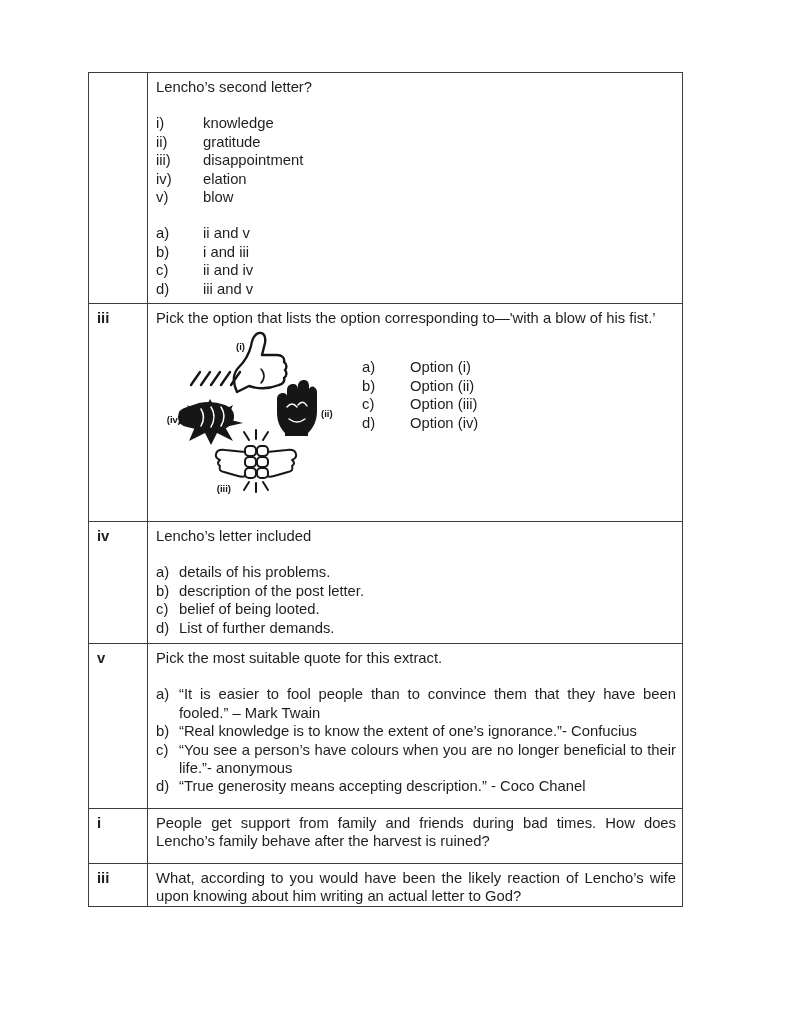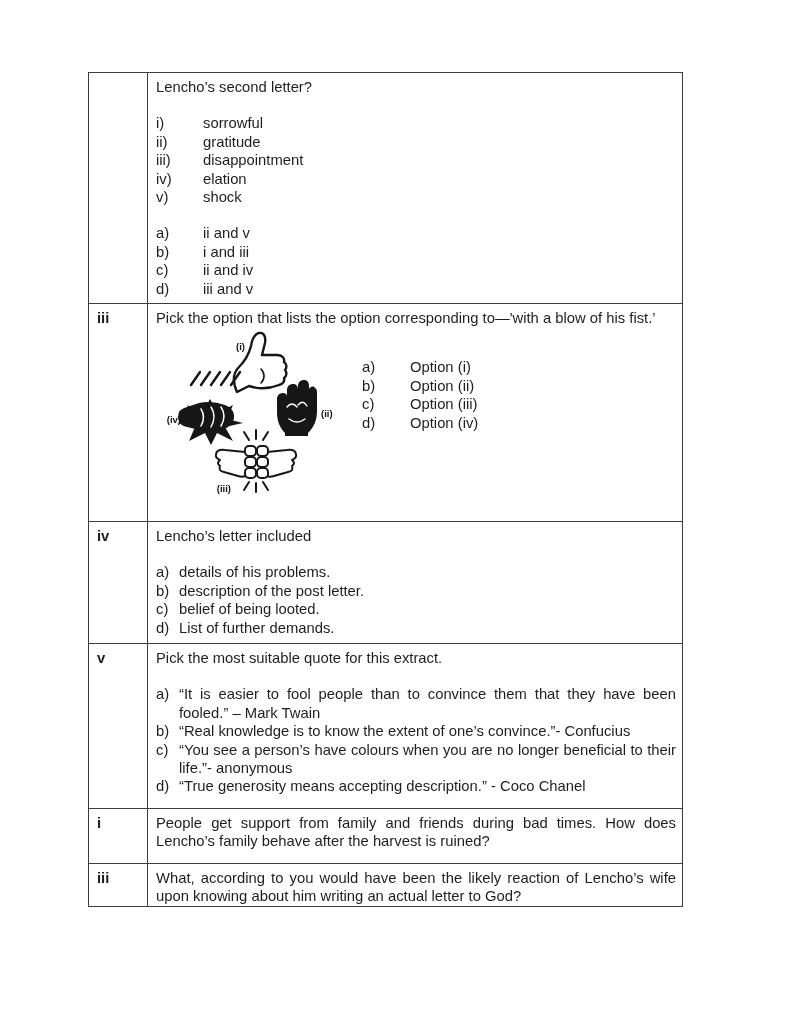--- a/index.html
+++ b/index.html
@@ -45,37 +45,37 @@
       </colgroup>
 
     <tbody>
         <tr>
       <td class="lbl" style="height:231px"></td>
       <td class="cnt">
         <div class="q">Lencho’s second letter?</div>
         <div class="blank"></div>
         <div class="opt wide">
               <span class="m">i)</span>
-              <span class="t">sorrowful</span>
+              <span class="t">knowledge</span>
             </div>
         <div class="opt wide">
               <span class="m">ii)</span>
               <span class="t">gratitude</span>
             </div>
         <div class="opt wide">
               <span class="m">iii)</span>
               <span class="t">disappointment</span>
             </div>
         <div class="opt wide">
               <span class="m">iv)</span>
               <span class="t">elation</span>
             </div>
         <div class="opt wide">
               <span class="m">v)</span>
-              <span class="t">shock</span>
+              <span class="t">blow</span>
             </div>
         <div class="blank"></div>
         <div class="opt wide">
               <span class="m">a)</span>
               <span class="t">ii and v</span>
             </div>
         <div class="opt wide">
               <span class="m">b)</span>
               <span class="t">i and iii</span>
             </div>
@@ -183,21 +183,21 @@
       <td class="lbl" style="height:165px"><span>v</span></td>
       <td class="cnt">
         <div class="q">Pick the most suitable quote for this extract.</div>
         <div class="blank"></div>
         <div class="opt">
               <span class="m">a)</span>
               <span class="t">“It is easier to fool people than to convince them that they have been fooled.” – Mark Twain</span>
             </div>
         <div class="opt">
               <span class="m">b)</span>
-              <span class="t">“Real knowledge is to know the extent of one’s convince.”- Confucius</span>
+              <span class="t">“Real knowledge is to know the extent of one’s ignorance.”- Confucius</span>
             </div>
         <div class="opt">
               <span class="m">c)</span>
               <span class="t">“You see a person’s have colours when you are no longer beneficial to their life.”- anonymous</span>
             </div>
         <div class="opt">
               <span class="m">d)</span>
               <span class="t">“True generosity means accepting description.” - Coco Chanel</span>
             </div>
       </td>

